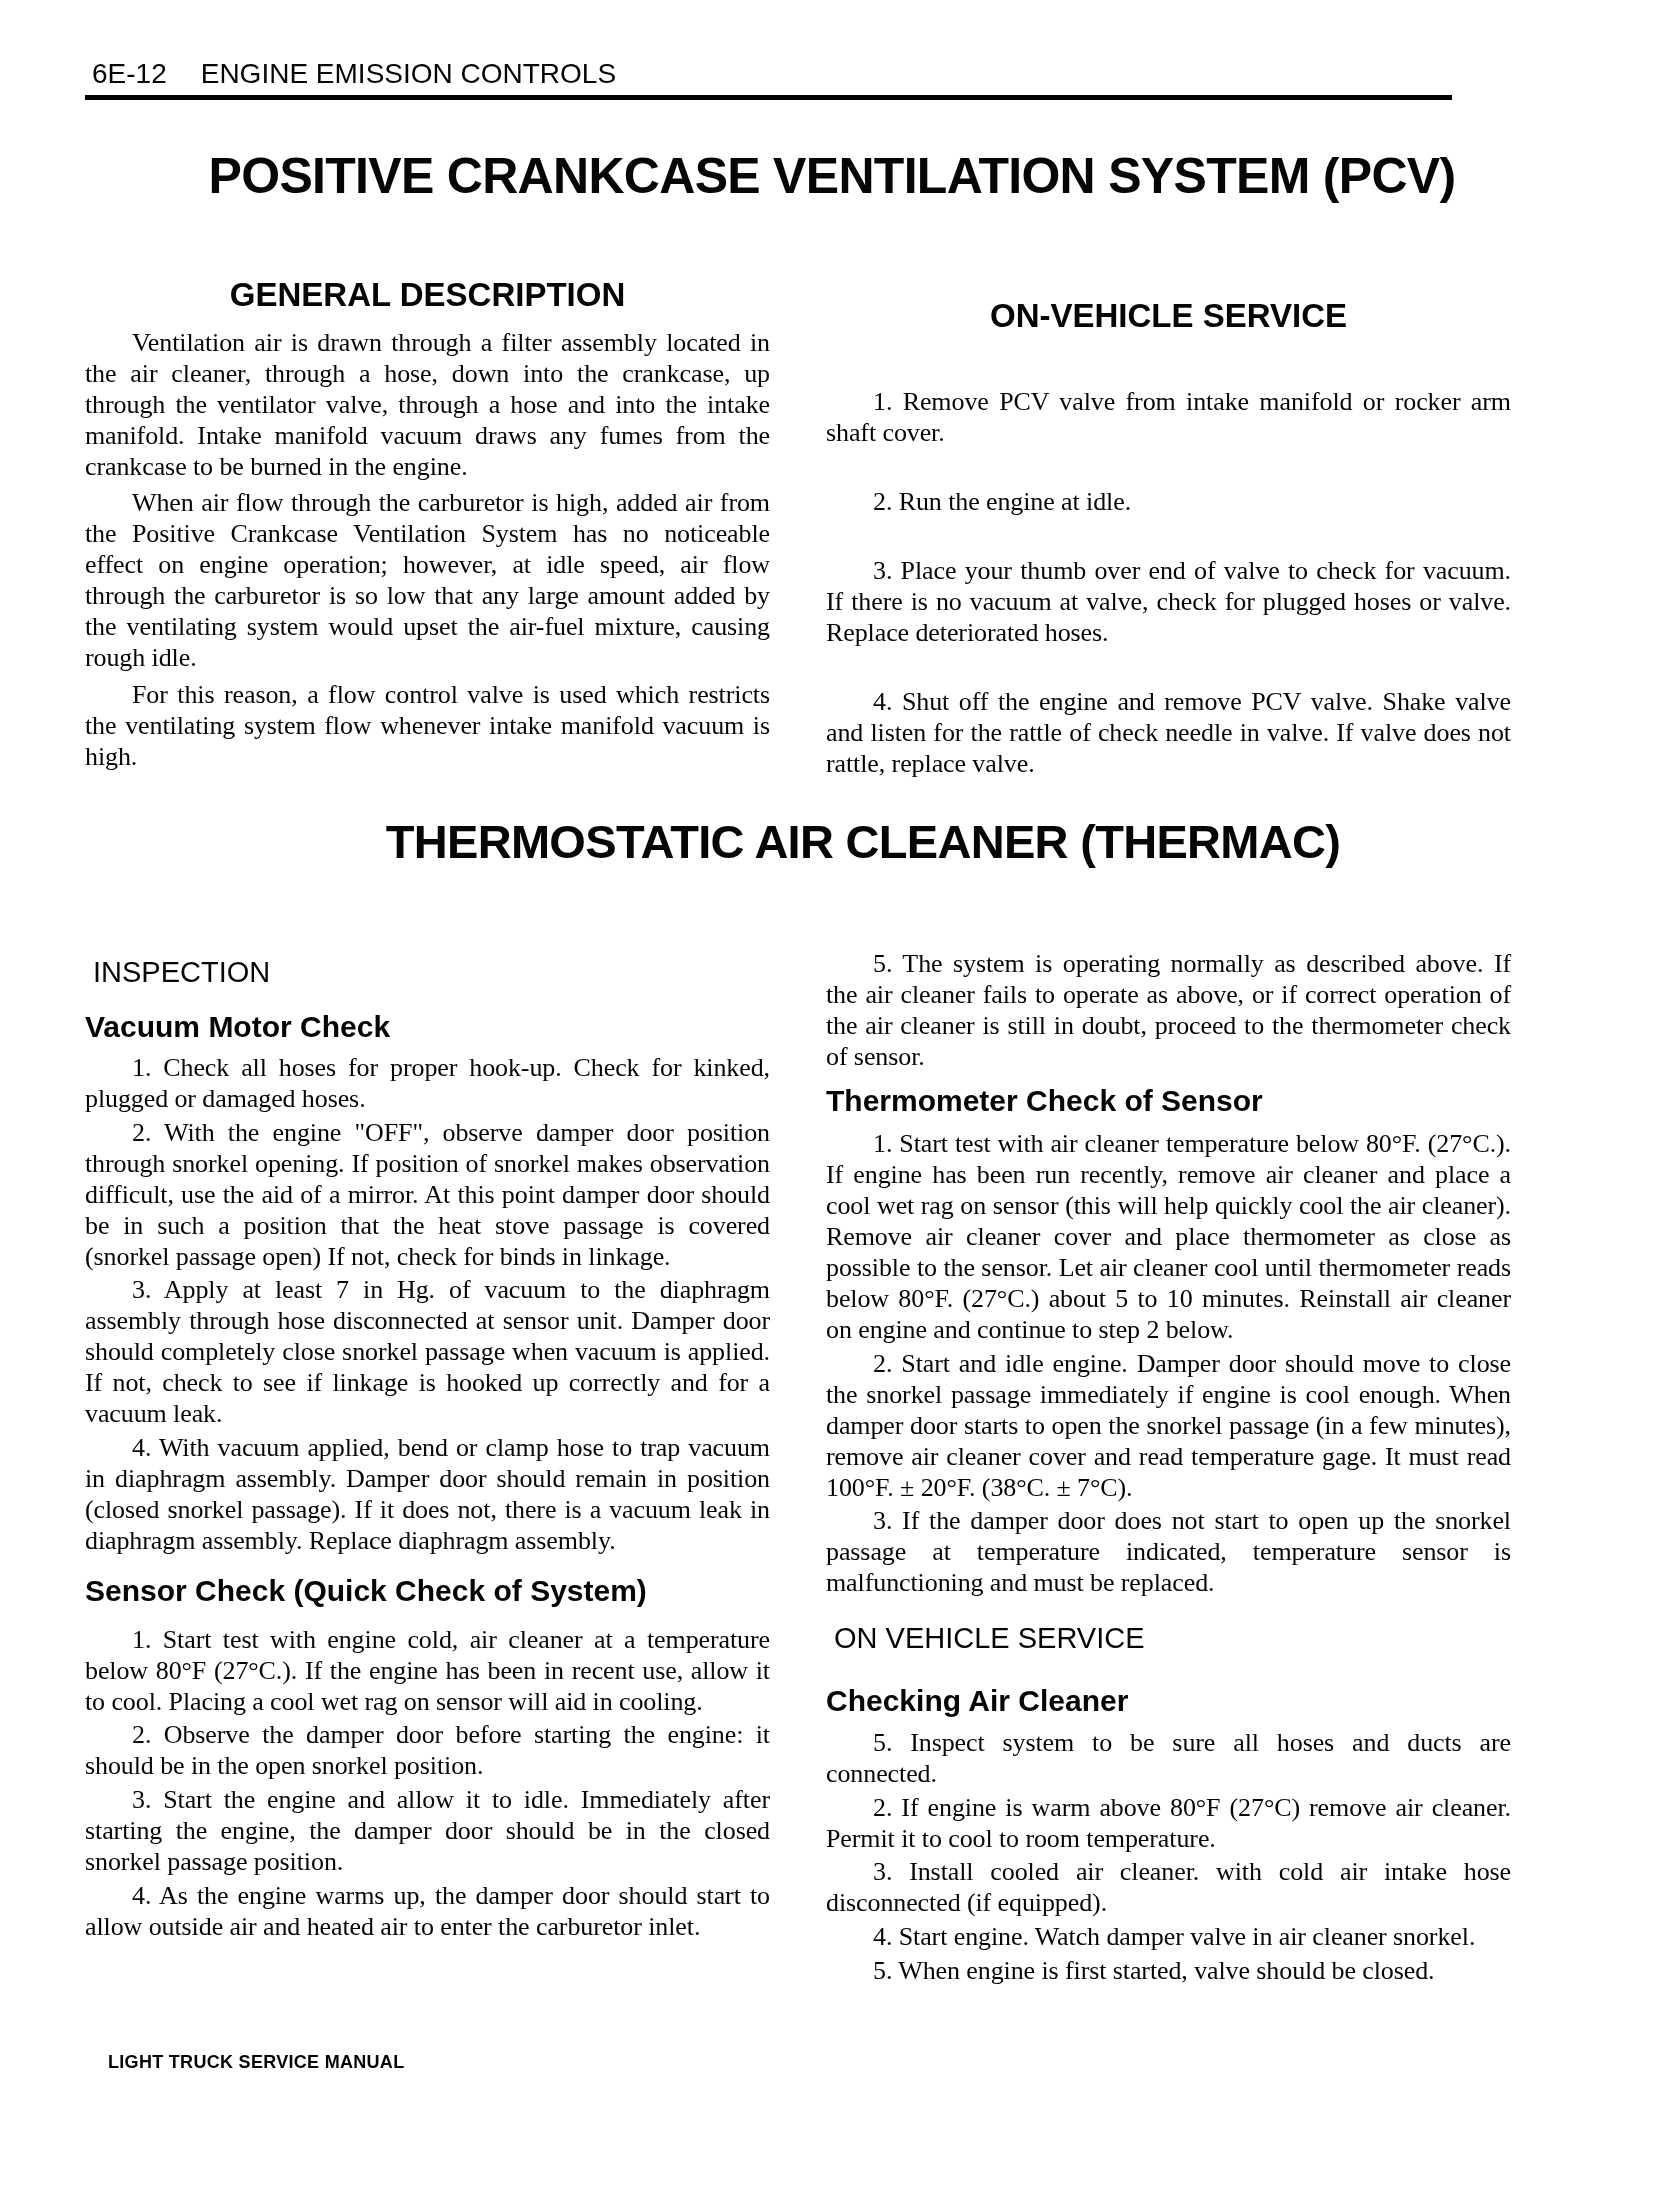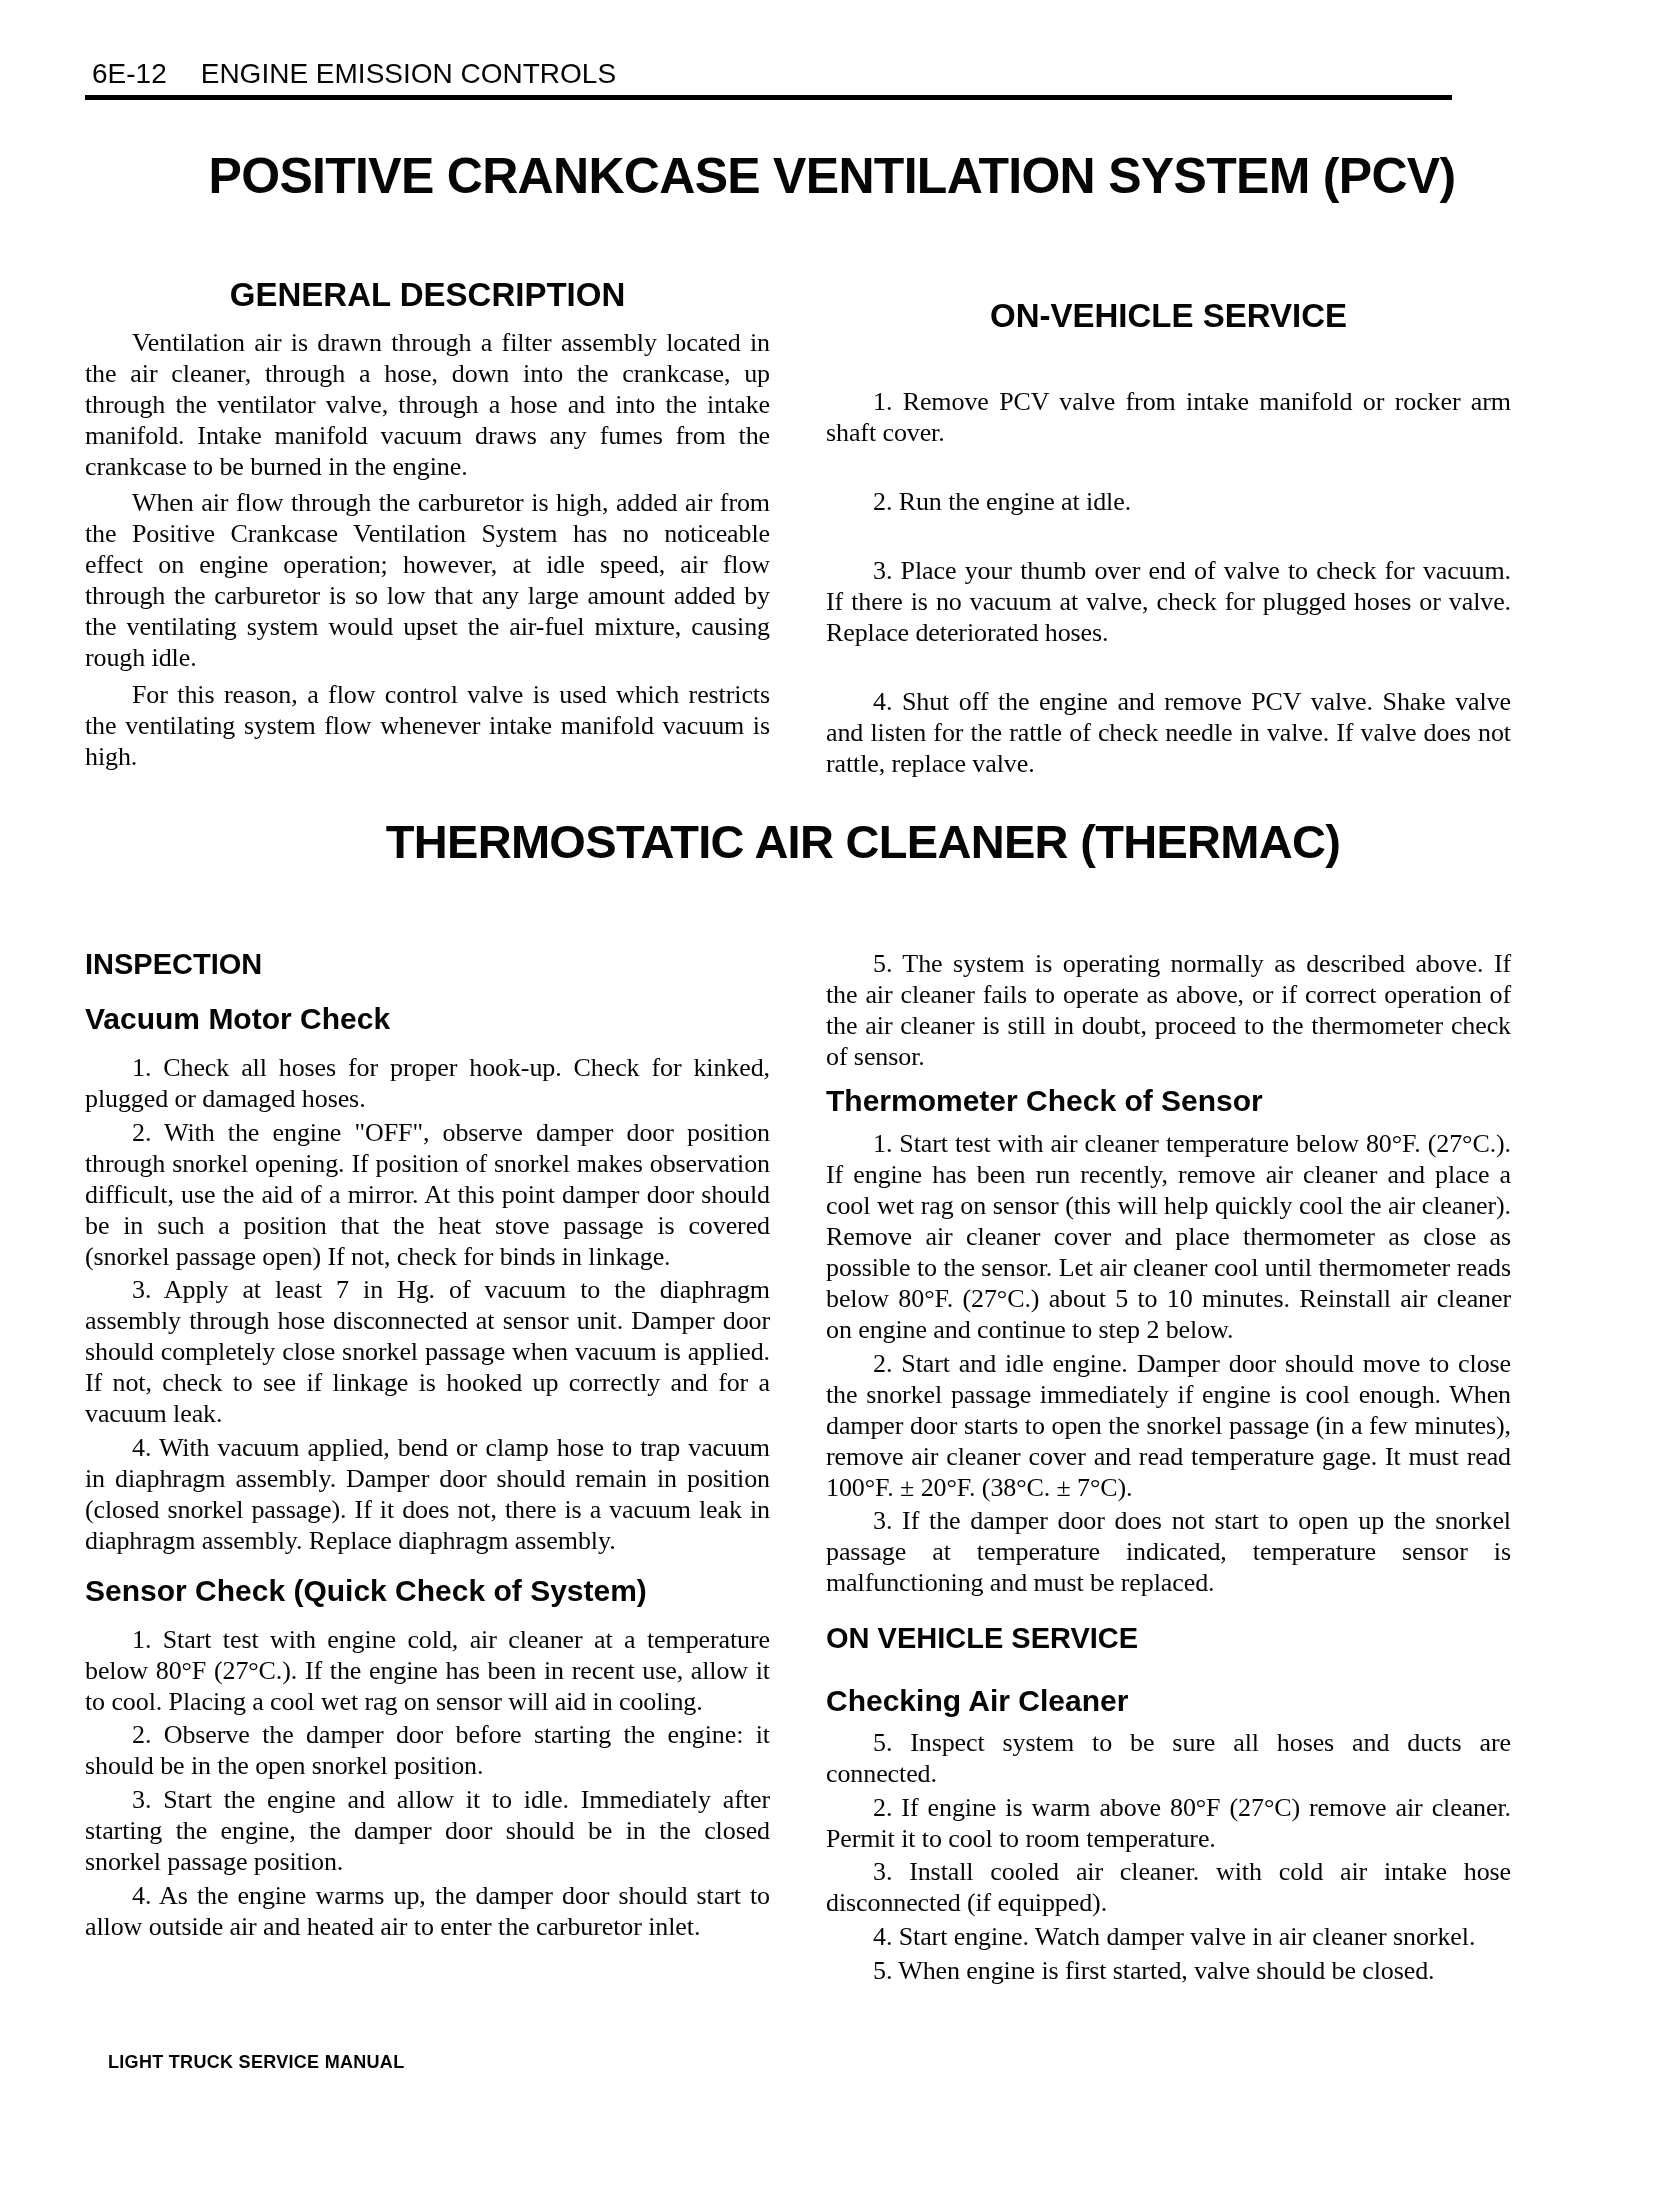--- a/index.html
+++ b/index.html
@@ -69,33 +69,33 @@
     line-height: 38px;
     text-align: center;
     margin: 0;
     letter-spacing: 0px;
   }
   #pcv-left .col-head  { margin-bottom: 13px; }
   #pcv-right .col-head { margin-bottom: 51px; }
 
   .sec-head {
     font-family: "Liberation Sans", sans-serif;
-    font-weight: bold;
+    font-weight: normal;
     font-size: 29px;
     line-height: 33px;
-    margin: 0;
+    margin: 8px;
   }
   .sub-head {
     font-family: "Liberation Sans", sans-serif;
     font-weight: bold;
     font-size: 30px;
     line-height: 35px;
     margin: 0;
   }
-  #thermac-left .sub-head.first { margin-top: 20px; margin-bottom: 16px; }
+  #thermac-left .sub-head.first { margin-top: 20px; margin-bottom: 8px; }
   #thermac-left .sub-head.second { margin-top: 17px; margin-bottom: 16px; }
   #thermac-right .sub-head.thermo { margin-top: 10.5px; margin-bottom: 10.5px; }
   #thermac-right .sec-head.ovs { margin-top: 24px; }
   #thermac-right .sub-head.checking { margin-top: 28px; margin-bottom: 9px; }
   #thermac-right p { margin-bottom: 2.6px; }
   #thermac-left p { margin-bottom: 2.6px; }
 
   
   .footer {
     position: absolute;

